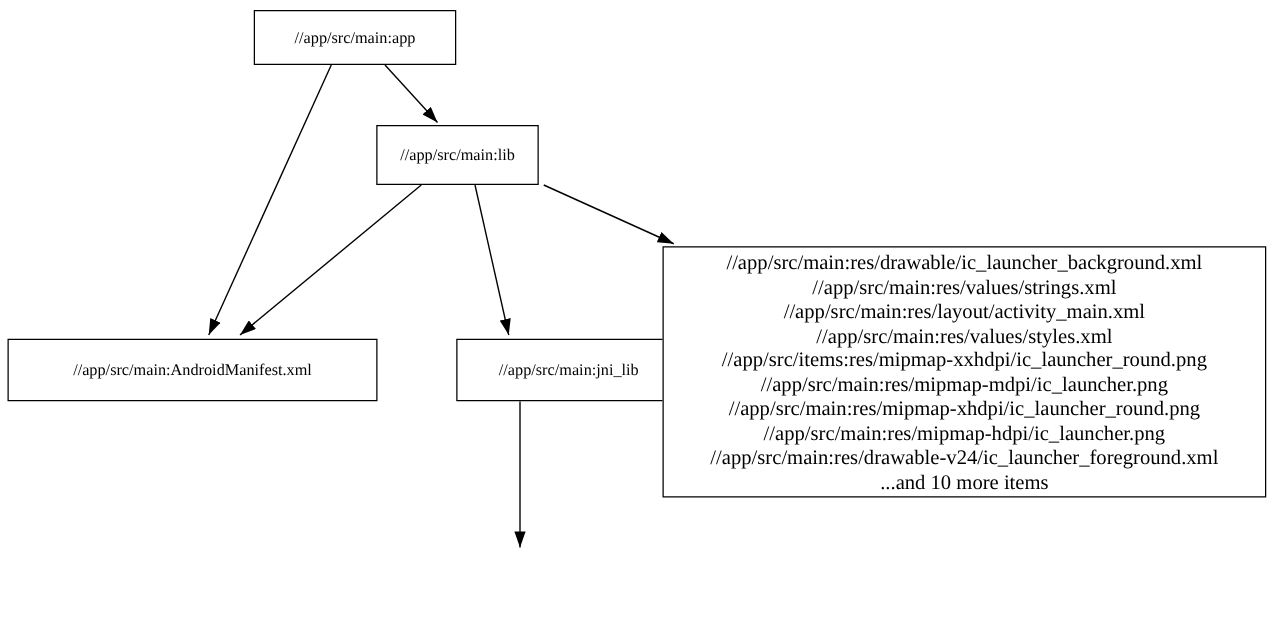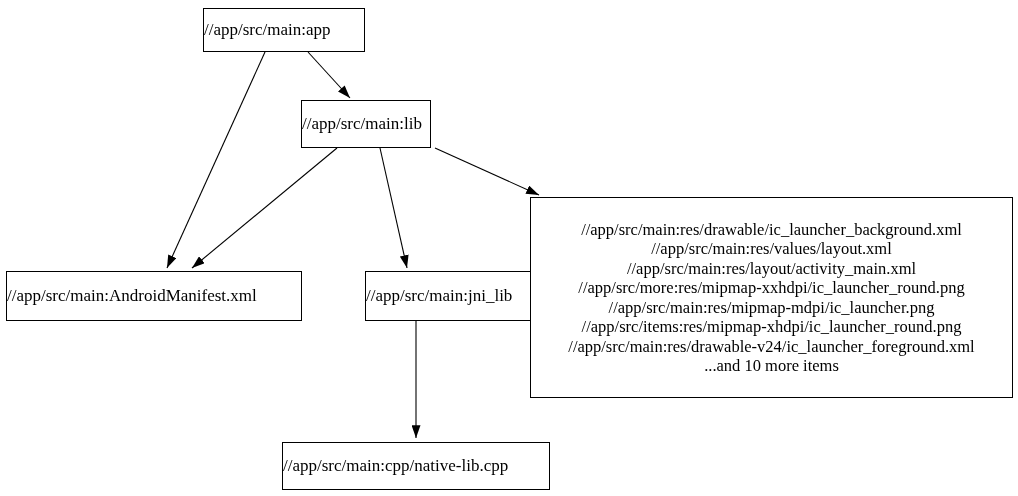--- a/index.html
+++ b/index.html
@@ -27,22 +27,23 @@
     stroke: #000000;
     stroke-width: 1.1;
   }
   .node {
     position: absolute;
     box-sizing: border-box;
     border: 1px solid #000000;
     background: #ffffff;
     display: flex;
     align-items: center;
+    justify-content: center;
     text-align: center;
-    font-size: 17px;
+    font-size: 13px;
     white-space: nowrap;
   }
   #node-app            { left: 203px; top: 8px;   width: 162px; height: 44px; }
   #node-lib            { left: 301px; top: 100px; width: 130px; height: 48px; }
   #node-manifest       { left: 6px;   top: 271px; width: 296px; height: 50px; }
   #node-jni-lib        { left: 325px; top: 271px; width: 180px; height: 50px; margin-left: 40px; }
   #node-native-cpp     { left: 282px; top: 442px; width: 268px; height: 48px; }
   #node-res {
     left: 530px; top: 197px; width: 483px; height: 201px;
     flex-direction: column;
@@ -82,26 +83,25 @@
   <div class="node" id="node-manifest">
     <span>//app/src/main:AndroidManifest.xml</span>
   </div>
 
   <div class="node" id="node-jni-lib">
     <span>//app/src/main:jni_lib</span>
   </div>
 
   <div class="node" id="node-res">
     <div class="res-line">//app/src/main:res/drawable/ic_launcher_background.xml</div>
-    <div class="res-line">//app/src/main:res/values/layout.xml</div>
+    <div class="res-line">//app/src/main:res/values/strings.xml</div>
     <div class="res-line">//app/src/main:res/layout/activity_main.xml</div>
-    <div class="res-line">//app/src/more:res/mipmap-xxhdpi/ic_launcher_round.png</div>
+    <div class="res-line">//app/src/main:res/values/styles.xml</div>
+    <div class="res-line">//app/src/items:res/mipmap-xxhdpi/ic_launcher_round.png</div>
     <div class="res-line">//app/src/main:res/mipmap-mdpi/ic_launcher.png</div>
-    <div class="res-line">//app/src/items:res/mipmap-xhdpi/ic_launcher_round.png</div>
+    <div class="res-line">//app/src/main:res/mipmap-xhdpi/ic_launcher_round.png</div>
+    <div class="res-line">//app/src/main:res/mipmap-hdpi/ic_launcher.png</div>
     <div class="res-line">//app/src/main:res/drawable-v24/ic_launcher_foreground.xml</div>
     <div class="res-line">...and 10 more items</div>
   </div>
 
-  <div class="node" id="node-native-cpp">
-    <span>//app/src/main:cpp/native-lib.cpp</span>
-  </div>
 
 </div>
 
 </body></html>

